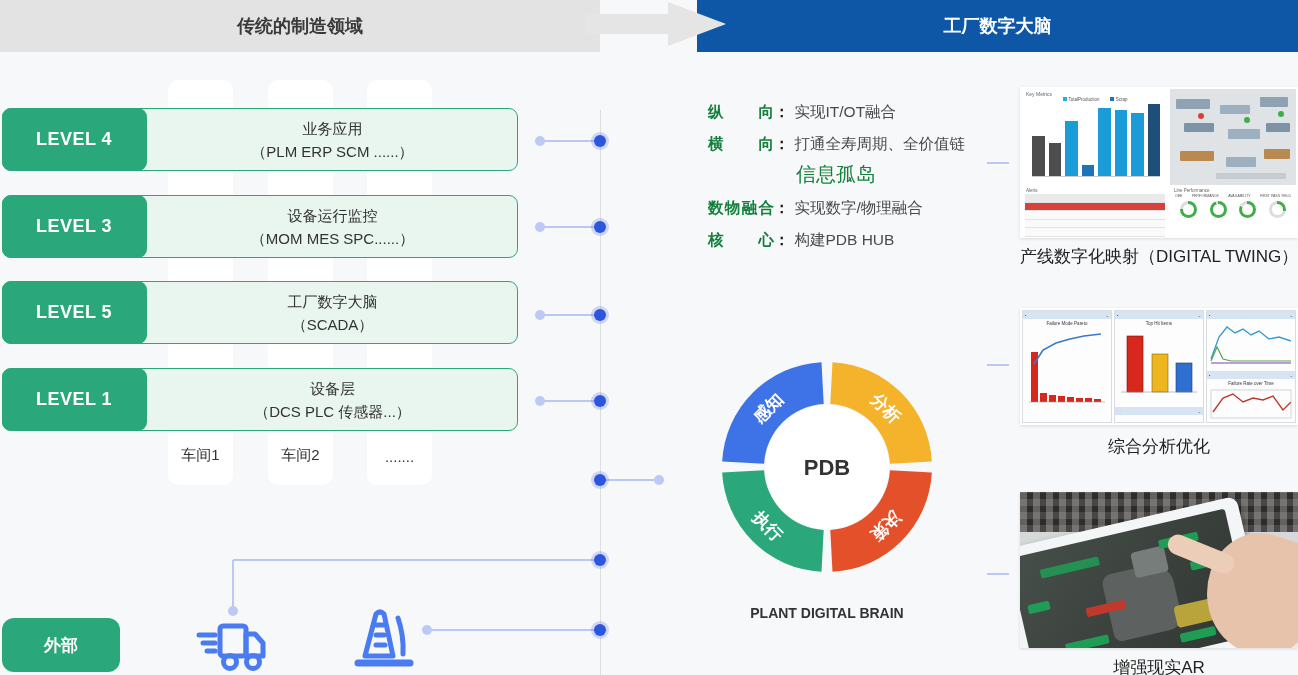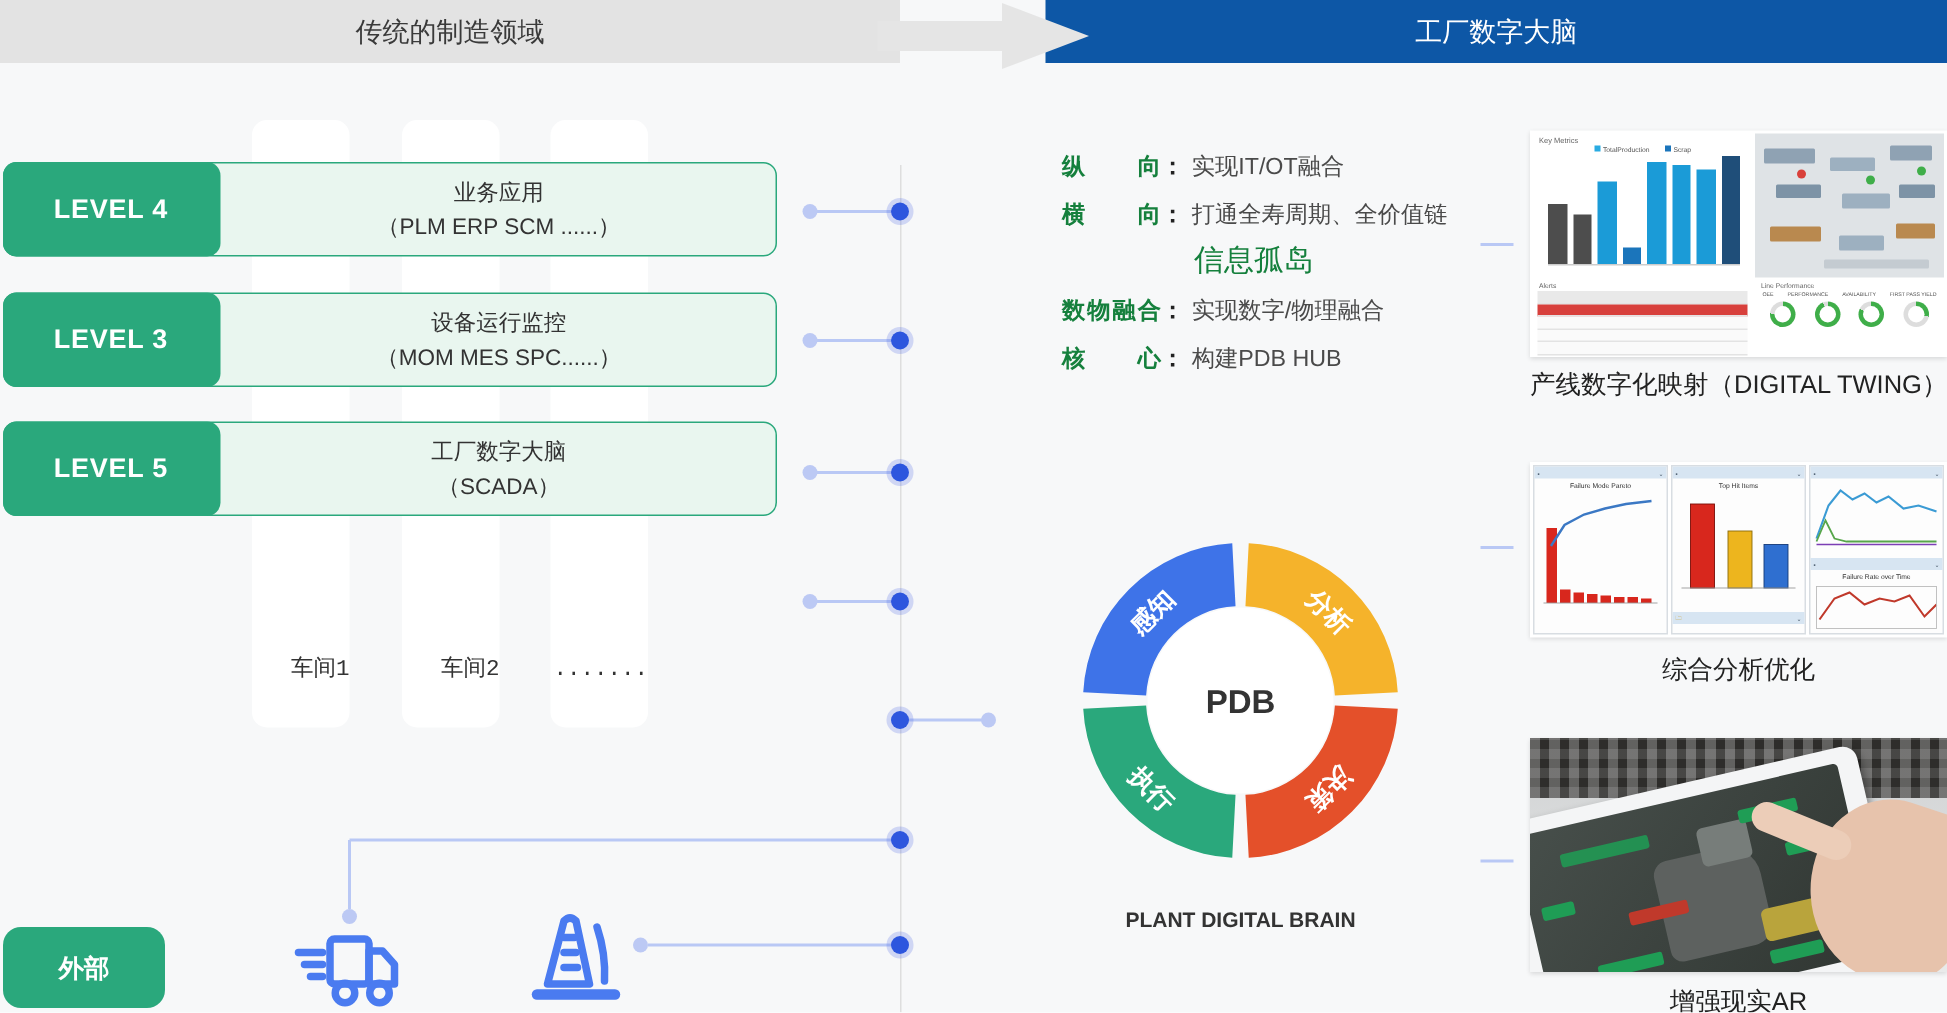--- a/index.html
+++ b/index.html
@@ -1,43 +1,43 @@
 <!DOCTYPE html>
 <html><head>
 <meta charset="utf-8">
 <style>
   html,body{margin:0;padding:0;}
   body{font-family:"Liberation Sans","DejaVu Sans",sans-serif;}
   #stage{position:relative;width:1298px;height:675px;background:#f7f8f9;overflow:hidden;}
 
   
-  .hdr{position:absolute;top:0;height:42px;display:flex;align-items:center;justify-content:center;font-size:18px;font-weight:normal;}
+  .hdr{position:absolute;top:0;height:52px;display:flex;align-items:center;justify-content:center;font-size:18px;font-weight:bold;}
   #hdr-left{left:0;width:600px;background:#e3e3e3;color:#3a3a3a;}
   #hdr-right{left:697px;width:601px;background:#0d57a6;color:#ffffff;}
   #arrow-shaft{position:absolute;left:585px;top:14px;width:84px;height:20px;background:#e5e5e5;z-index:3;}
   #arrow-head{position:absolute;left:668px;top:2px;width:0;height:0;border-top:22px solid transparent;border-bottom:22px solid transparent;border-left:58px solid #e5e5e5;z-index:3;}
 
   
   .col{position:absolute;top:80px;width:65px;height:405px;background:#ffffff;border-radius:10px;}
-  .col-label{position:absolute;left:0;bottom:30px;width:100%;text-align:right;font-size:15px;color:#333;font-family:Liberation Mono, monospace;}
+  .col-label{position:absolute;left:0;bottom:20px;width:100%;text-align:center;font-size:15px;color:#333;}
 
   
   .level{position:absolute;left:2px;width:516px;height:63px;background:#e9f6ef;border:1.5px solid #2aa87c;border-radius:9px;box-sizing:border-box;}
   .level .badge{position:absolute;left:-1.5px;top:-1.5px;height:63px;width:145px;background:#2aa87c;border-radius:9px;display:flex;align-items:center;justify-content:center;color:#fff;font-size:18px;font-weight:bold;letter-spacing:.5px;}
   .level .body{position:absolute;left:145px;right:0;top:0;height:100%;display:flex;flex-direction:column;align-items:center;justify-content:center;line-height:23px;font-size:15px;color:#333;}
 
   
   .vline{position:absolute;background:#dedede;width:1px;}
   .hline{position:absolute;background:#b9c8f5;height:1.5px;}
   .vline-blue{position:absolute;background:#b9c8f5;width:1.5px;}
   .dot-blue{position:absolute;width:12px;height:12px;border-radius:50%;background:#2d56de;box-shadow:0 0 0 3px rgba(86,112,230,.25);}
   .dot-light{position:absolute;width:10px;height:10px;border-radius:50%;background:#bcc9f4;}
 
   
-  #external-btn{position:absolute;left:2px;top:618px;width:108px;height:54px;background:#2aa87c;border-radius:12px;display:flex;align-items:center;justify-content:center;color:#fff;font-weight:bold;font-size:17px;}
+  #external-btn{position:absolute;left:2px;top:618px;width:118px;height:54px;background:#2aa87c;border-radius:12px;display:flex;align-items:center;justify-content:center;color:#fff;font-weight:bold;font-size:17px;}
   .b-icon{position:absolute;}
 
   
   #integration{position:absolute;left:708px;top:96px;width:300px;}
   #integration .title{font-size:17px;font-weight:bold;color:#222;margin-bottom:20px;}
   .int-row{font-size:15.5px;line-height:32px;color:#4a4a4a;white-space:nowrap;}
   .int-label{display:inline-block;width:66px;text-align:justify;text-align-last:justify;font-weight:bold;color:#15803d;vertical-align:top;}
   .int-colon{font-weight:bold;color:#222;}
   .int-val{margin-left:5px;}
   .int-row2{font-size:20px;line-height:32px;color:#15803d;padding-left:88px;font-family:Liberation Mono, monospace;}
@@ -125,20 +125,27 @@
         <span>（MOM MES SPC......）</span>
       </div>
   </div>
   <div class="level" style="top:281px">
     <div class="badge">LEVEL 5</div>
     <div class="body">
         <span>工厂数字大脑</span>
         <span>（SCADA）</span>
       </div>
   </div>
+  <div class="level" style="top:368px">
+    <div class="badge">LEVEL 1</div>
+    <div class="body">
+        <span>设备层</span>
+        <span>（DCS PLC 传感器...）</span>
+      </div>
+  </div>
 
   <div class="vline" style="left:600px;top:110px;height:565px"></div>
 
   <div class="hline" style="left:540px;top:140px;width:60px"></div>
   <div class="dot-light" style="left:535px;top:136px"></div>
   <div class="dot-blue" style="left:594px;top:135px"></div>
 
   <div class="hline" style="left:540px;top:226px;width:60px"></div>
   <div class="dot-light" style="left:535px;top:222px"></div>
   <div class="dot-blue" style="left:594px;top:221px"></div>

